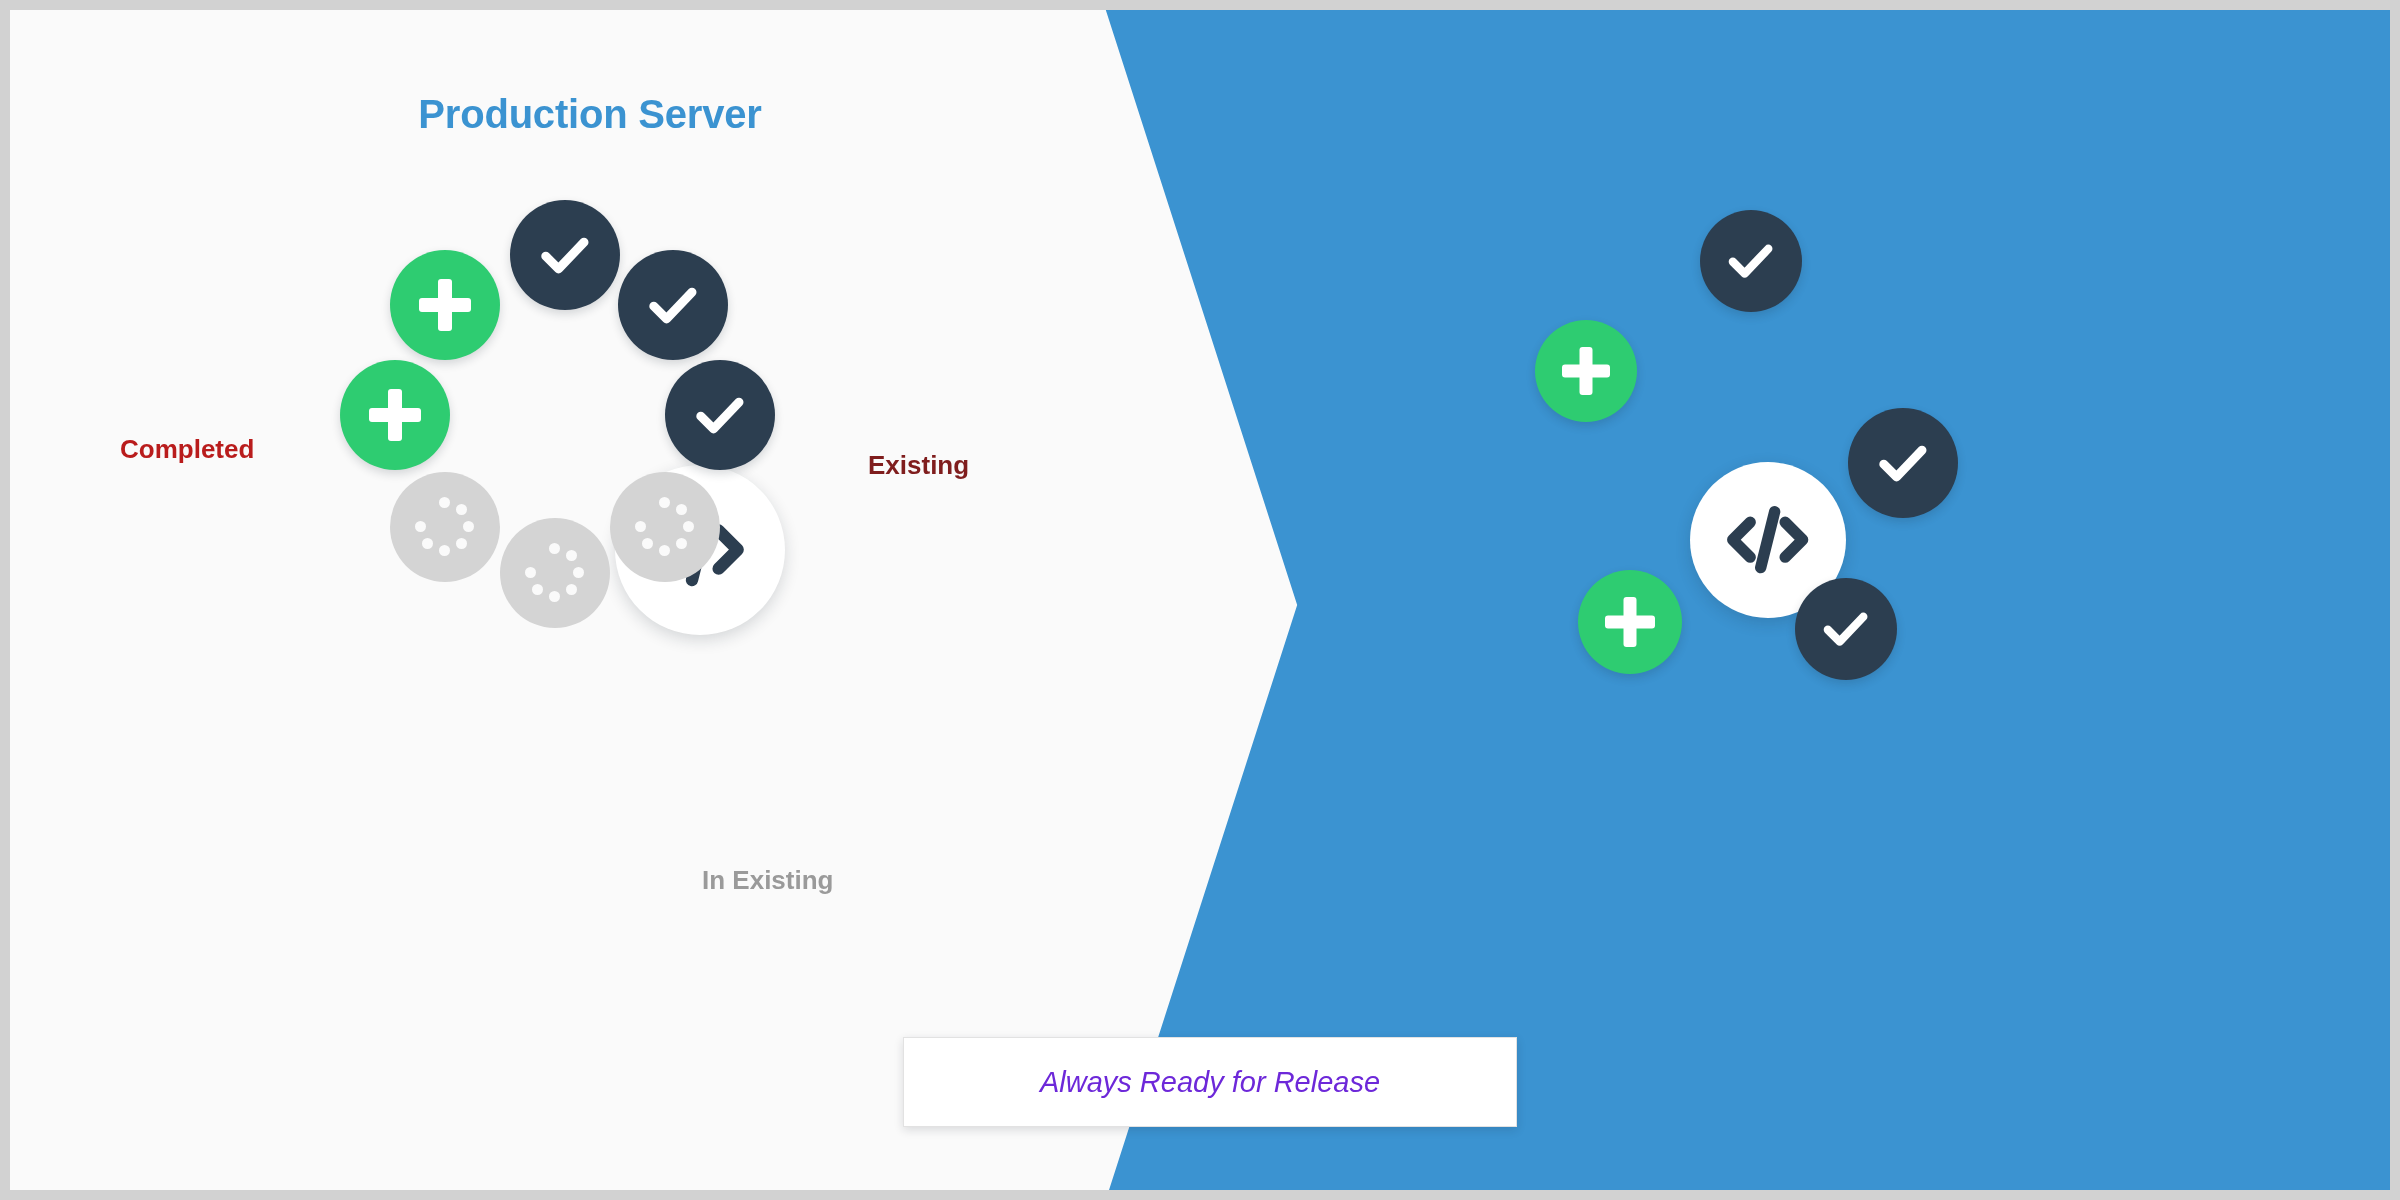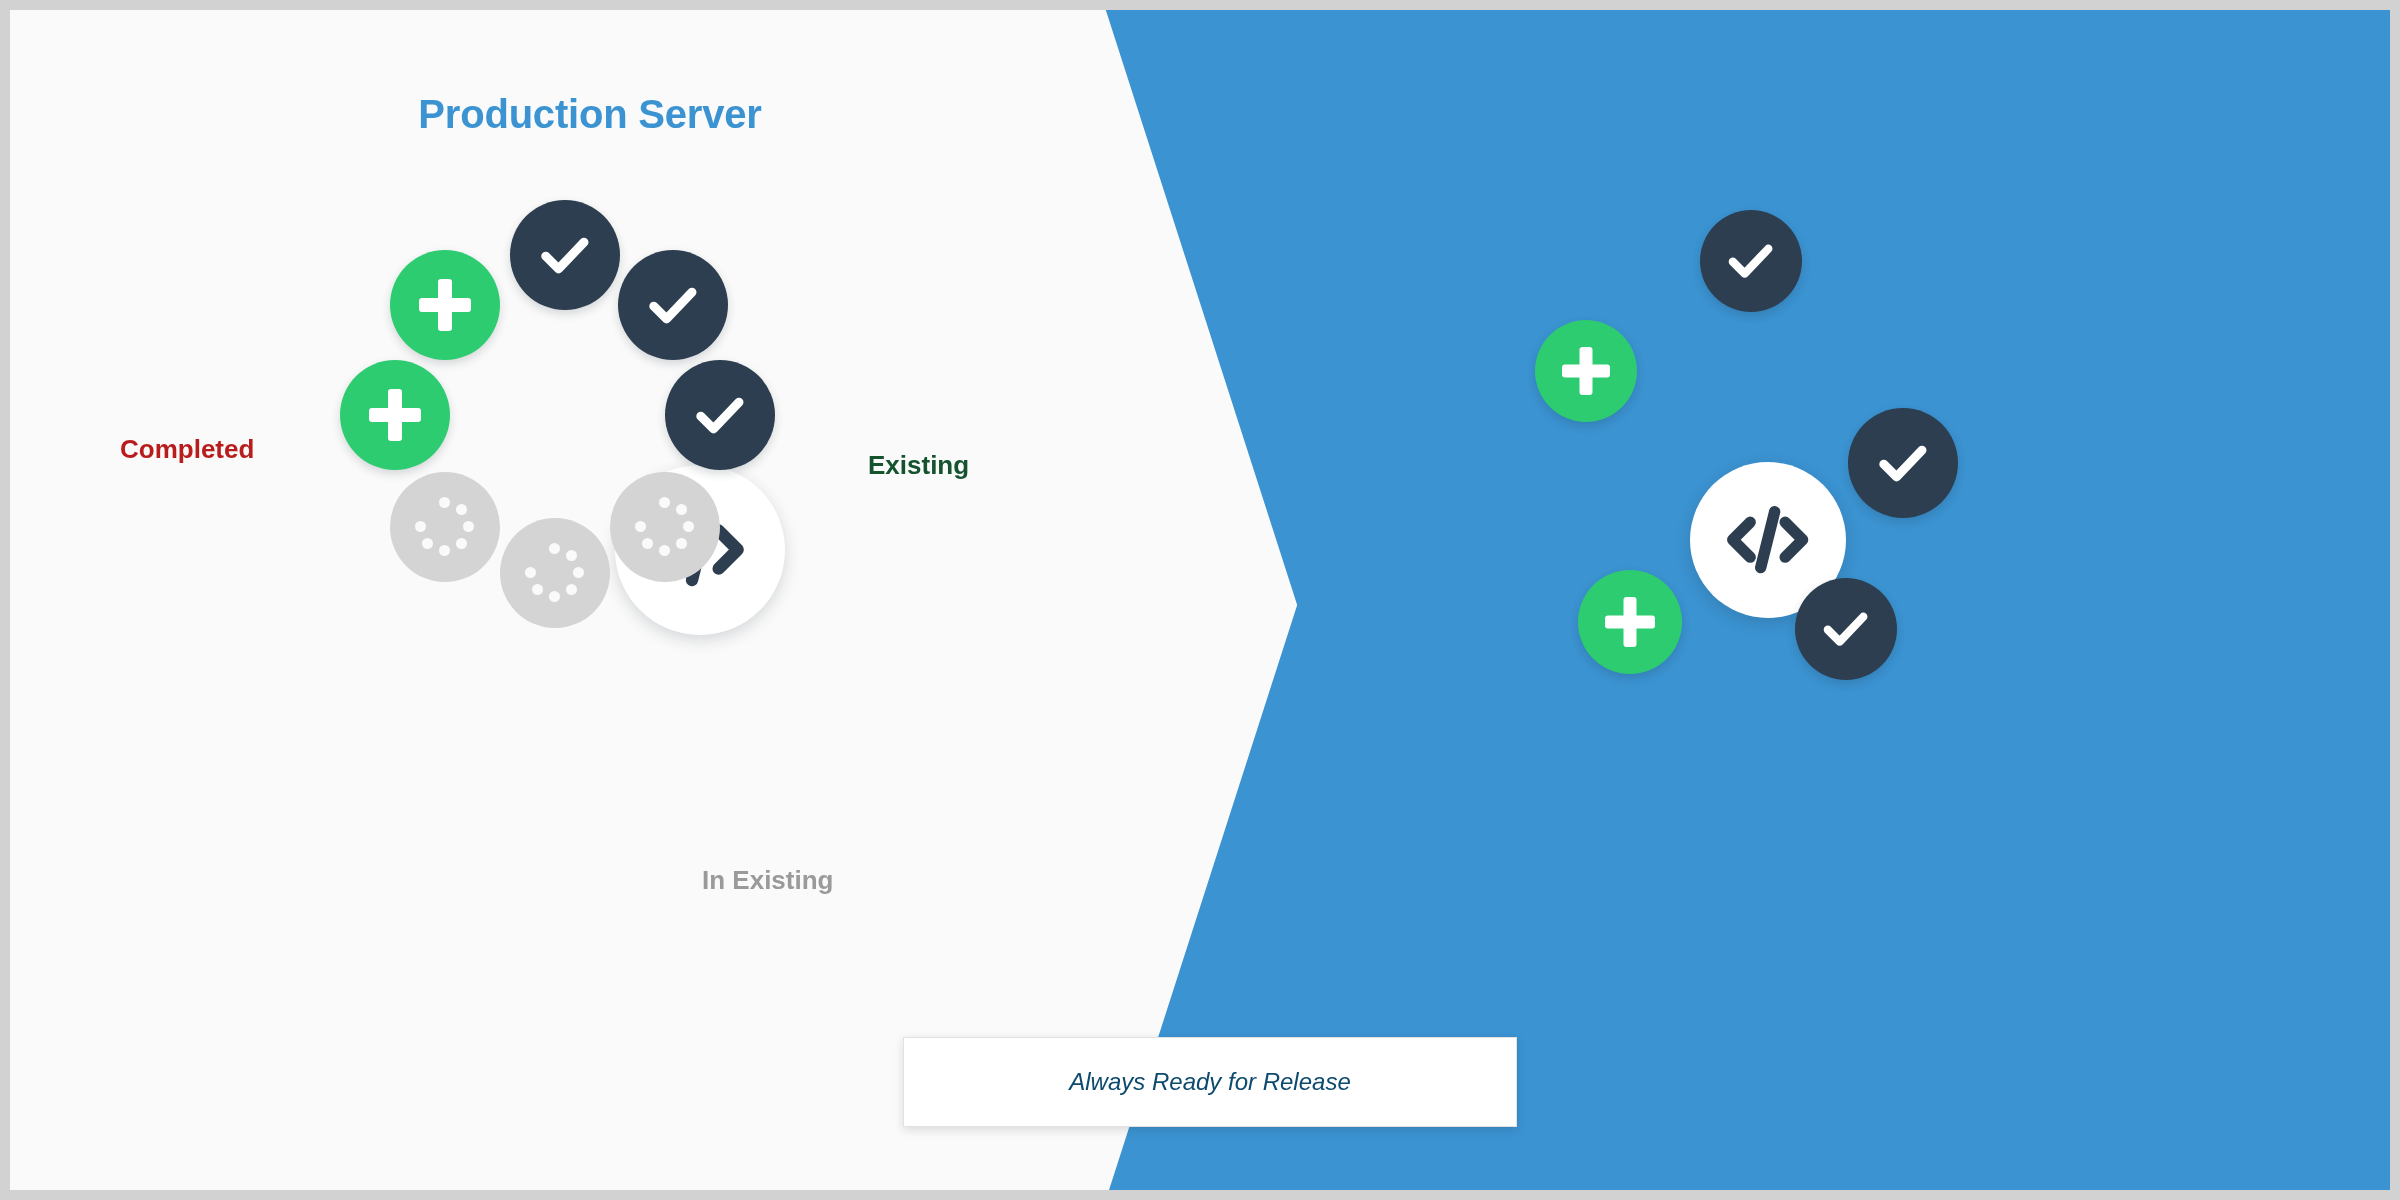--- a/index.html
+++ b/index.html
@@ -159,21 +159,21 @@
     white-space: nowrap;
   }
   #label-completed {
     left: 110px;
     top: 424px;
     color: #b91c1c;
   }
   #label-existing {
     left: 858px;
     top: 440px;
-    color: #14532d;
+    color: #7f1d1d;
   }
   #label-inprogress {
     left: 692px;
     top: 855px;
     color: #9a9a9a;
   }
 
   
   #release-banner {
     position: absolute;
@@ -183,23 +183,23 @@
     width: 612px;
     height: 88px;
     background: #ffffff;
     border: 1px solid #e2e2e2;
     box-shadow: 0 3px 9px rgba(20,30,45,0.14);
     display: flex;
     align-items: center;
     justify-content: center;
   }
   #release-banner .txt {
-    font-size: 24px;
+    font-size: 29px;
     font-style: italic;
-    color: #0c4a6e;
+    color: #6d28d9;
     white-space: nowrap;
   }
 </style>
 </head>
 <body>
 
 <div id="stage">
 
   <div class="half half-dev"></div>
 

